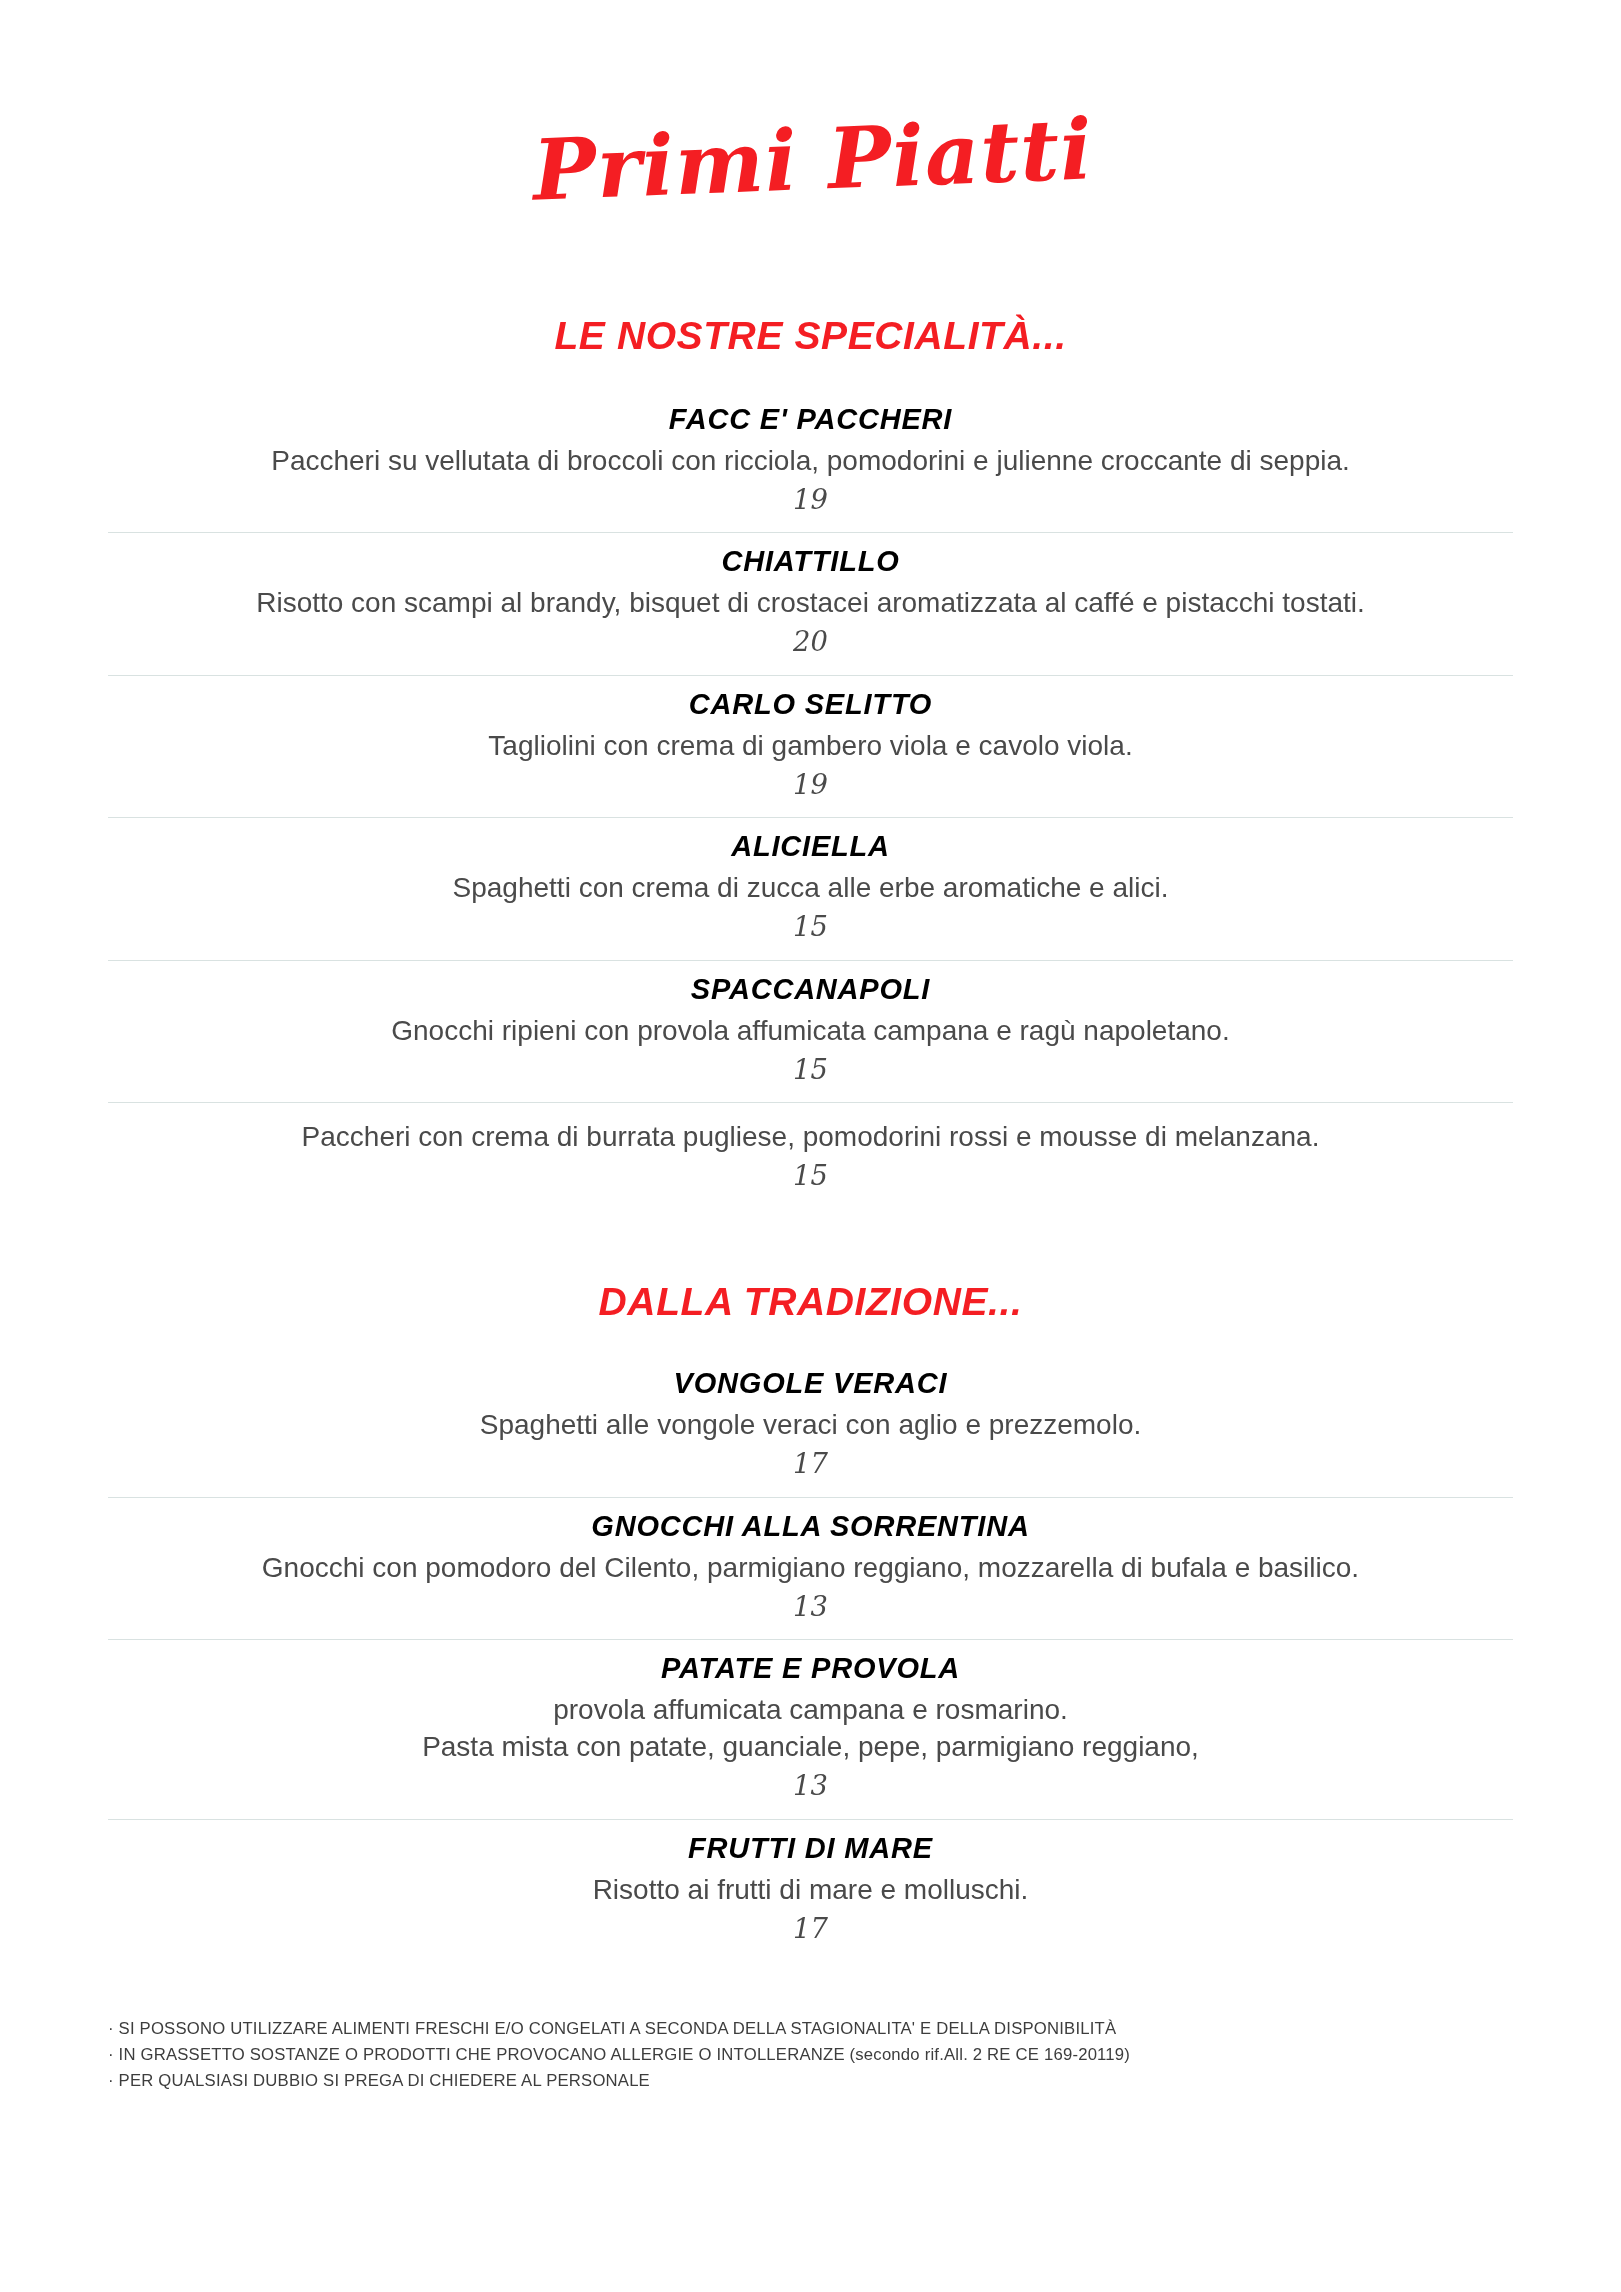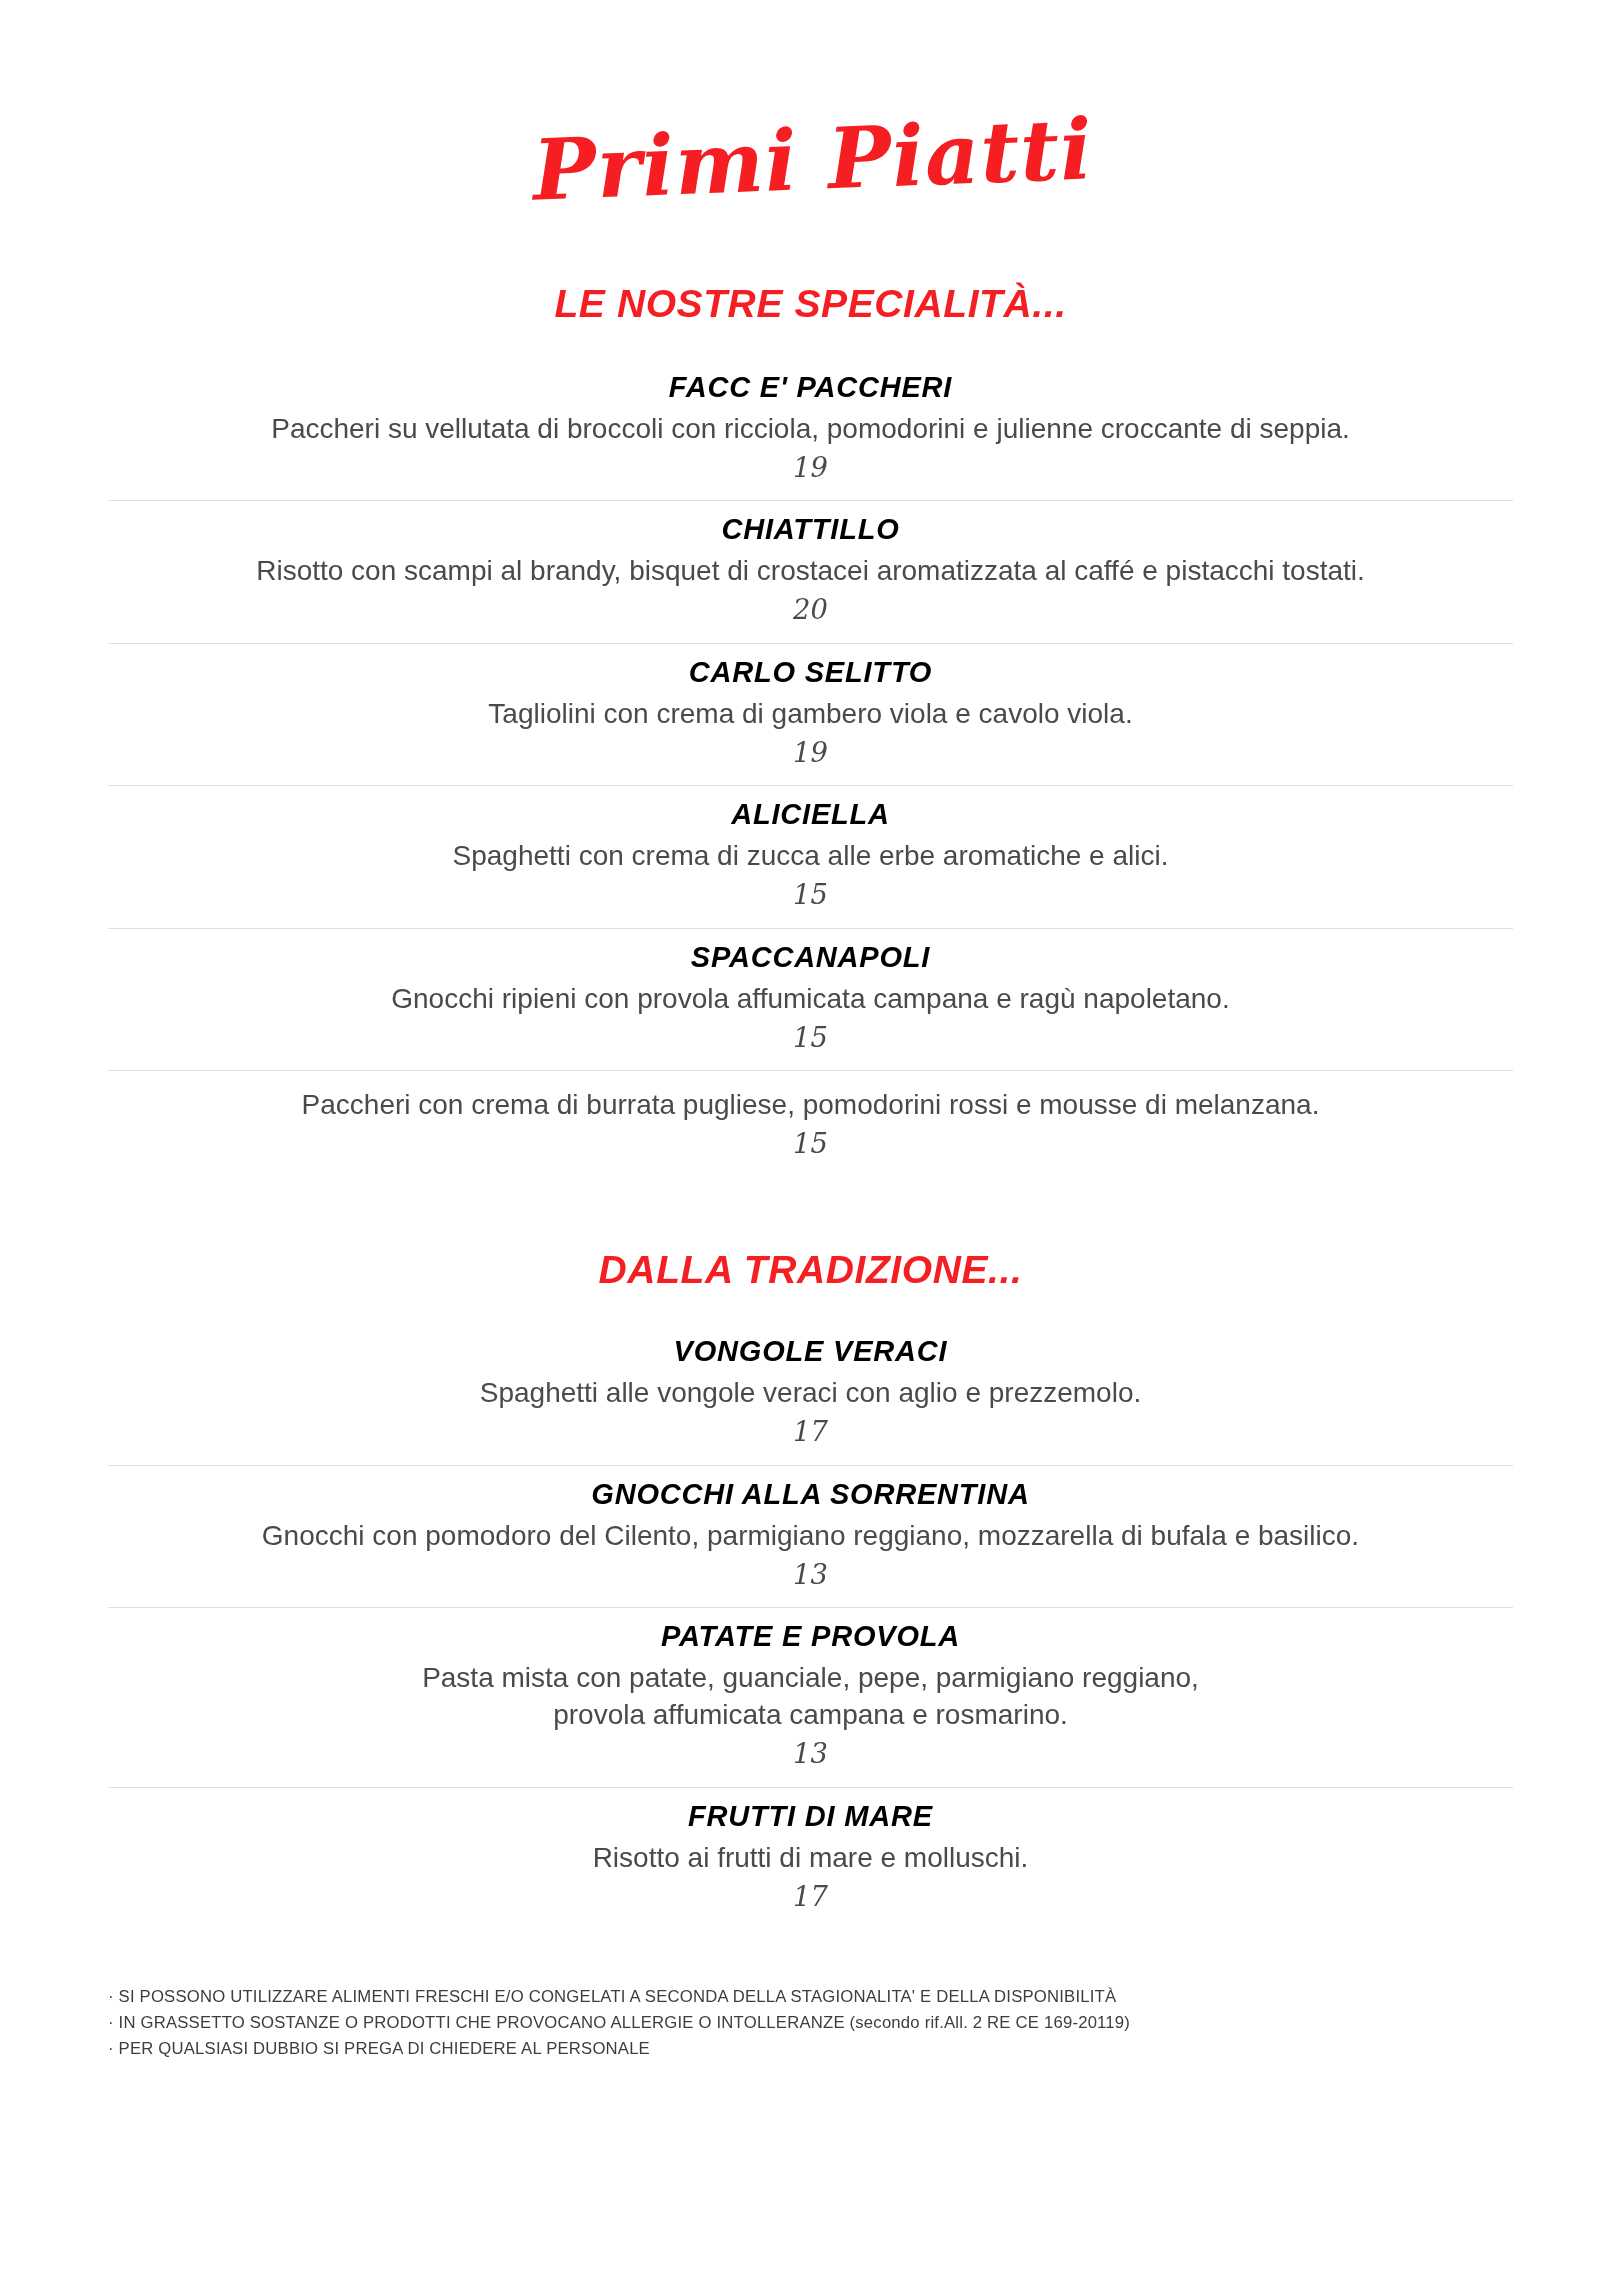--- a/index.html
+++ b/index.html
@@ -37,21 +37,21 @@
   }
 
   
   .section-heading {
     text-align: center;
     color: #f41e23;
     font-weight: bold;
     font-style: italic;
     font-size: 39px;
     letter-spacing: 0.6px;
-    margin-top: 80px;
+    margin-top: 112px;
     margin-bottom: 33px;
   }
   .section-heading.second {
     margin-top: 72px;
     margin-bottom: 31px;
   }
 
   
   .items {
     margin: 0;
@@ -181,22 +181,22 @@
       <div class="item-name">GNOCCHI ALLA SORRENTINA</div>
       <div class="item-desc">
         <span class="line">Gnocchi con pomodoro del Cilento, parmigiano reggiano, mozzarella di bufala e basilico.</span>
       </div>
       <div class="item-price">13</div>
     </li>
 
     <li class="item">
       <div class="item-name">PATATE E PROVOLA</div>
       <div class="item-desc">
+        <span class="line">provola affumicata campana e rosmarino.</span>
         <span class="line">Pasta mista con patate, guanciale, pepe, parmigiano reggiano,</span>
-        <span class="line">provola affumicata campana e rosmarino.</span>
       </div>
       <div class="item-price">13</div>
     </li>
 
     <li class="item last">
       <div class="item-name">FRUTTI DI MARE</div>
       <div class="item-desc">
         <span class="line">Risotto ai frutti di mare e molluschi.</span>
       </div>
       <div class="item-price">17</div>

